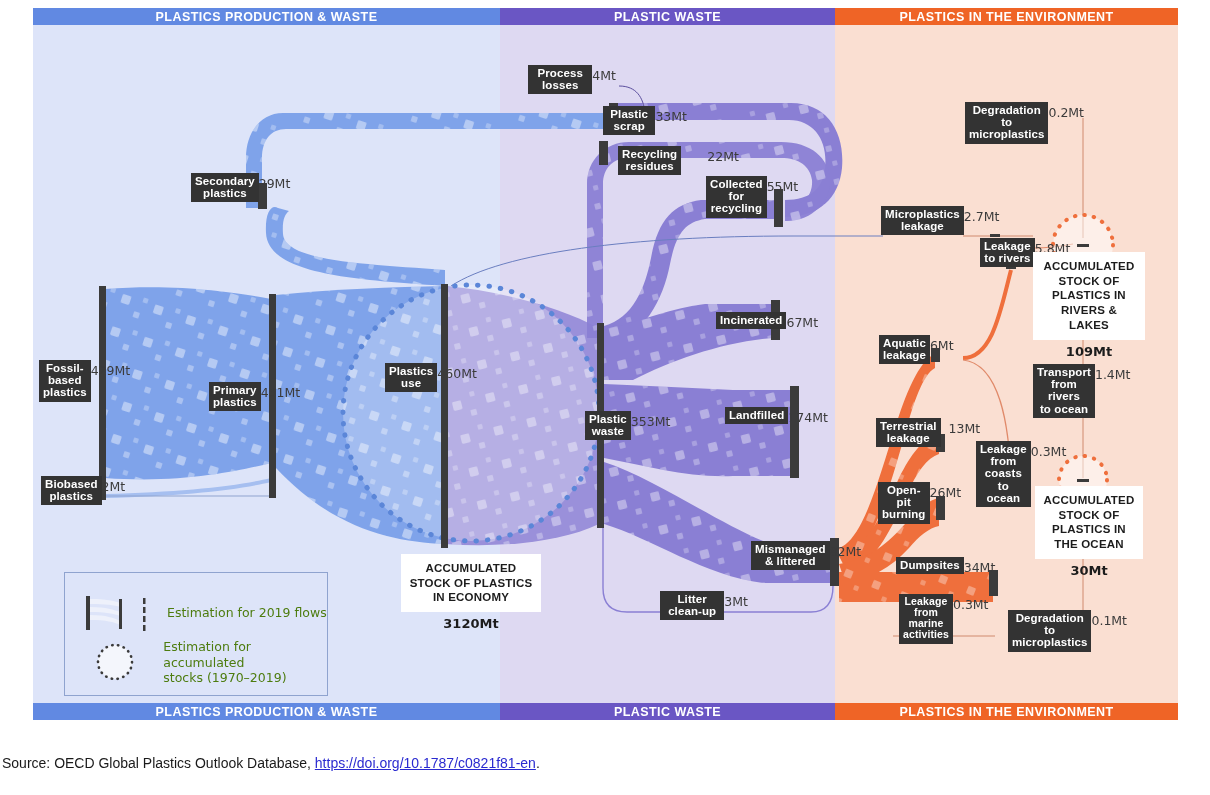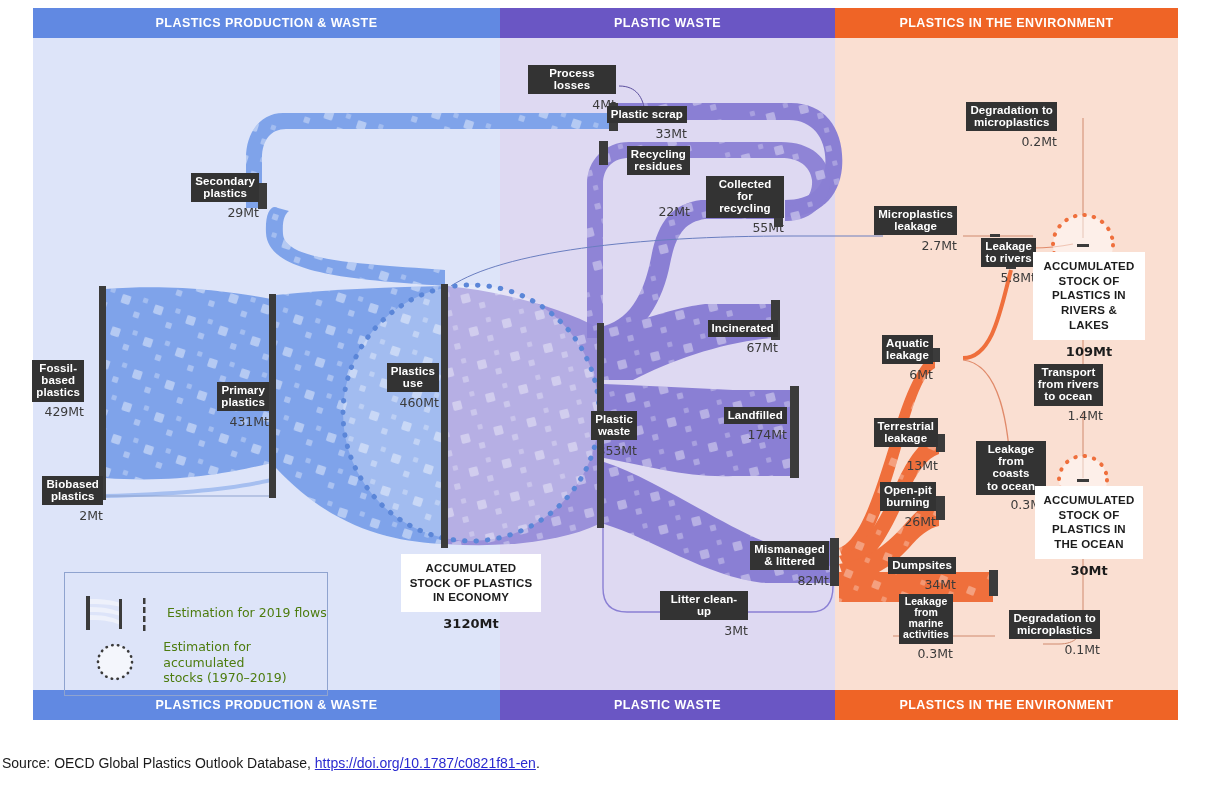--- a/index.html
+++ b/index.html
@@ -8,32 +8,32 @@
   #stage{position:relative;width:1210px;height:795px;}
 
   
   #chart{position:absolute;left:33px;top:8px;width:1145px;height:712px;}
 
   .bgcol{position:absolute;top:0;bottom:0;}
   .bg-prod{left:0;width:467px;background:#dde4f9;}
   .bg-waste{left:467px;width:335px;background:#ded9f2;}
   .bg-env{left:802px;right:0;background:#fadfd2;}
 
-  .band{position:absolute;height:30px;display:flex;align-items:center;justify-content:center;
+  .band{position:absolute;height:17px;display:flex;align-items:center;justify-content:center;
         color:#fff;font-weight:bold;font-size:12.5px;letter-spacing:.45px;}
   .band-top{top:0;} .band-bot{bottom:0;}
   .b-prod{left:0;width:467px;background:#6189e2;}
   .b-waste{left:467px;width:335px;background:#6a56c4;}
   .b-env{left:802px;right:0;background:#ef6426;}
 
   
   #flows{position:absolute;left:0;top:0;width:1145px;height:712px;}
 
   
-  .lbl{position:absolute;display:flex;flex-direction:column;align-items:flex-end;}
+  .lbl{position:absolute;display:flex;align-items:flex-start;}
   .lbl .tag{background:#333333;color:#ffffff;font-weight:bold;line-height:1.06;
             padding:2px 4px 3px;text-align:center;font-size:11.5px;letter-spacing:.1px;
             white-space:pre-line;}
   .lbl .val{color:#3b3b3b;font-size:12.5px;margin-top:2.5px;text-align:center;
             font-family:"DejaVu Sans",sans-serif;}
   .lbl.sm .tag{font-size:10.5px;}
 
   
   .card{position:absolute;display:flex;flex-direction:column;align-items:center;}
   .card .body{background:#ffffff;color:#1c1c1c;font-weight:bold;text-align:center;
@@ -265,21 +265,21 @@
     <div class="lbl" style="left:673px;top:168px;width:78px;">
       <div class="tag">Collected
 for recycling</div>
       <div class="val">55Mt</div>
     </div>
     <div class="lbl" style="left:552px;top:403px;width:52px;">
       <div class="tag">Plastic
 waste</div>
       <div class="val">353Mt</div>
     </div>
-    <div class="lbl" style="left:683px;top:312px;width:62px;">
+    <div class="lbl" style="left:683px;top:304px;width:62px;">
       <div class="tag">Incinerated</div>
       <div class="val">67Mt</div>
     </div>
     <div class="lbl" style="left:692px;top:399px;width:62px;">
       <div class="tag">Landfilled</div>
       <div class="val">174Mt</div>
     </div>
     <div class="lbl" style="left:718px;top:533px;width:78px;">
       <div class="tag">Mismanaged
 &amp; littered</div>

